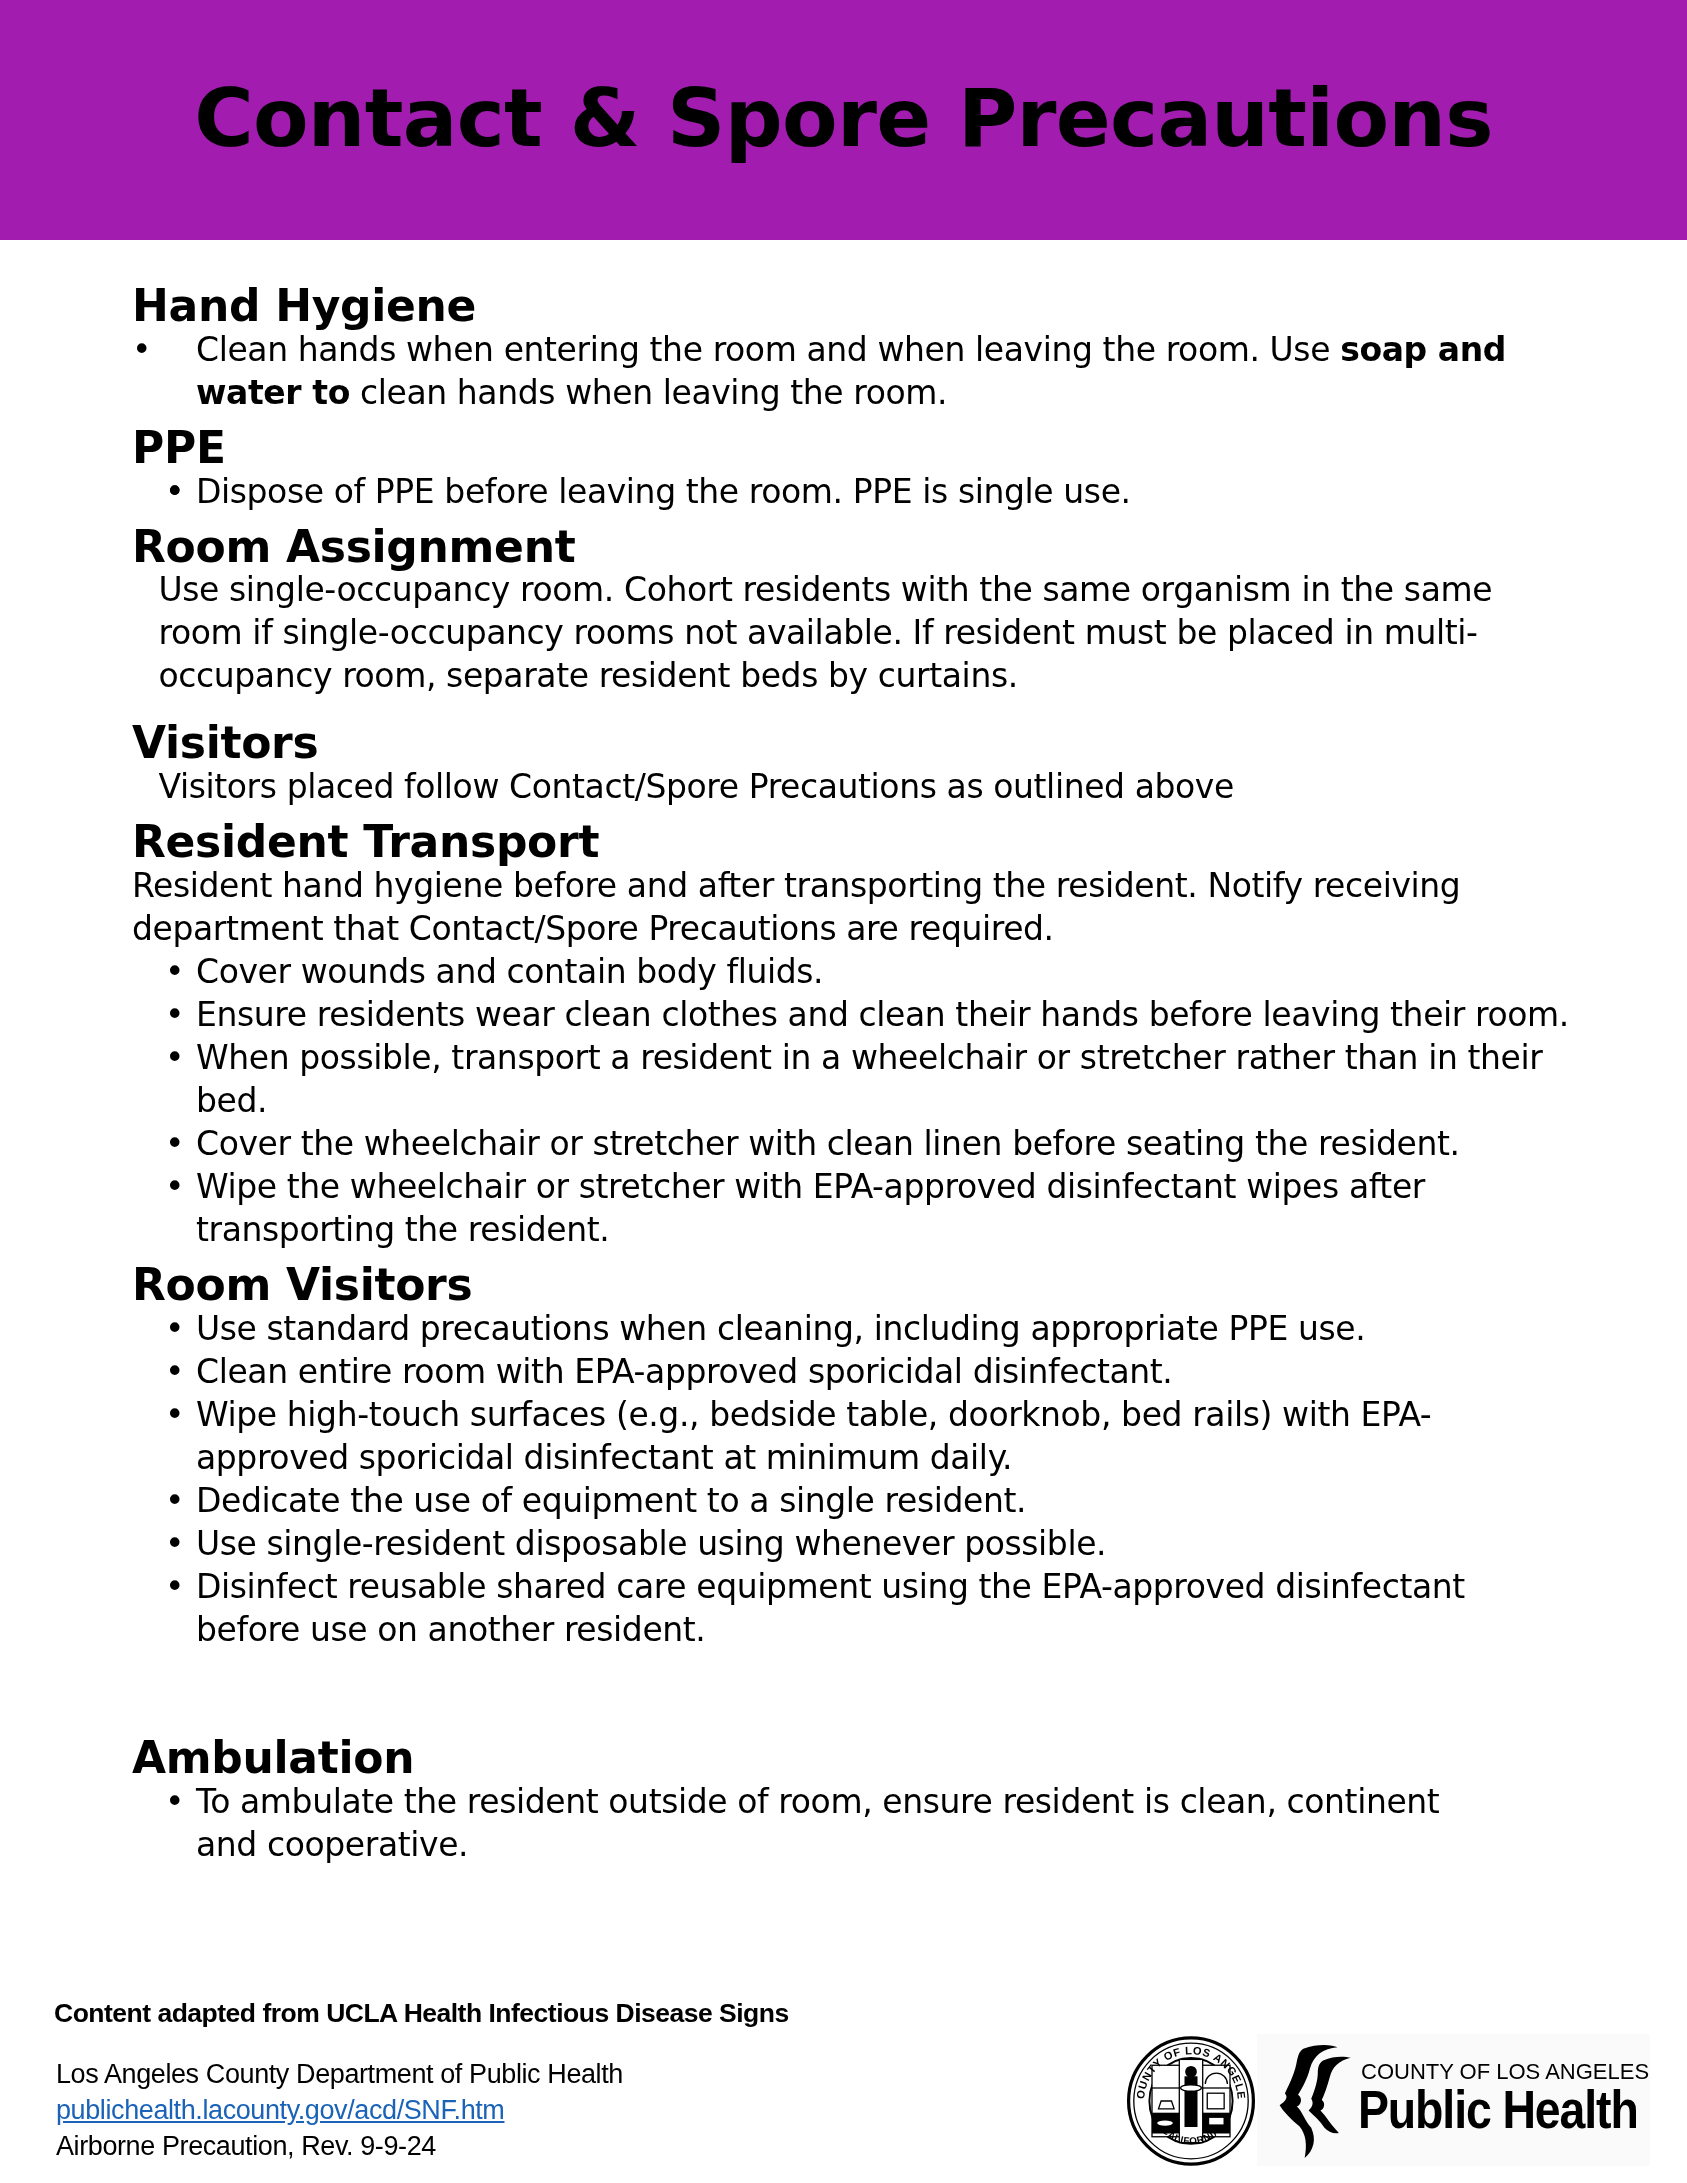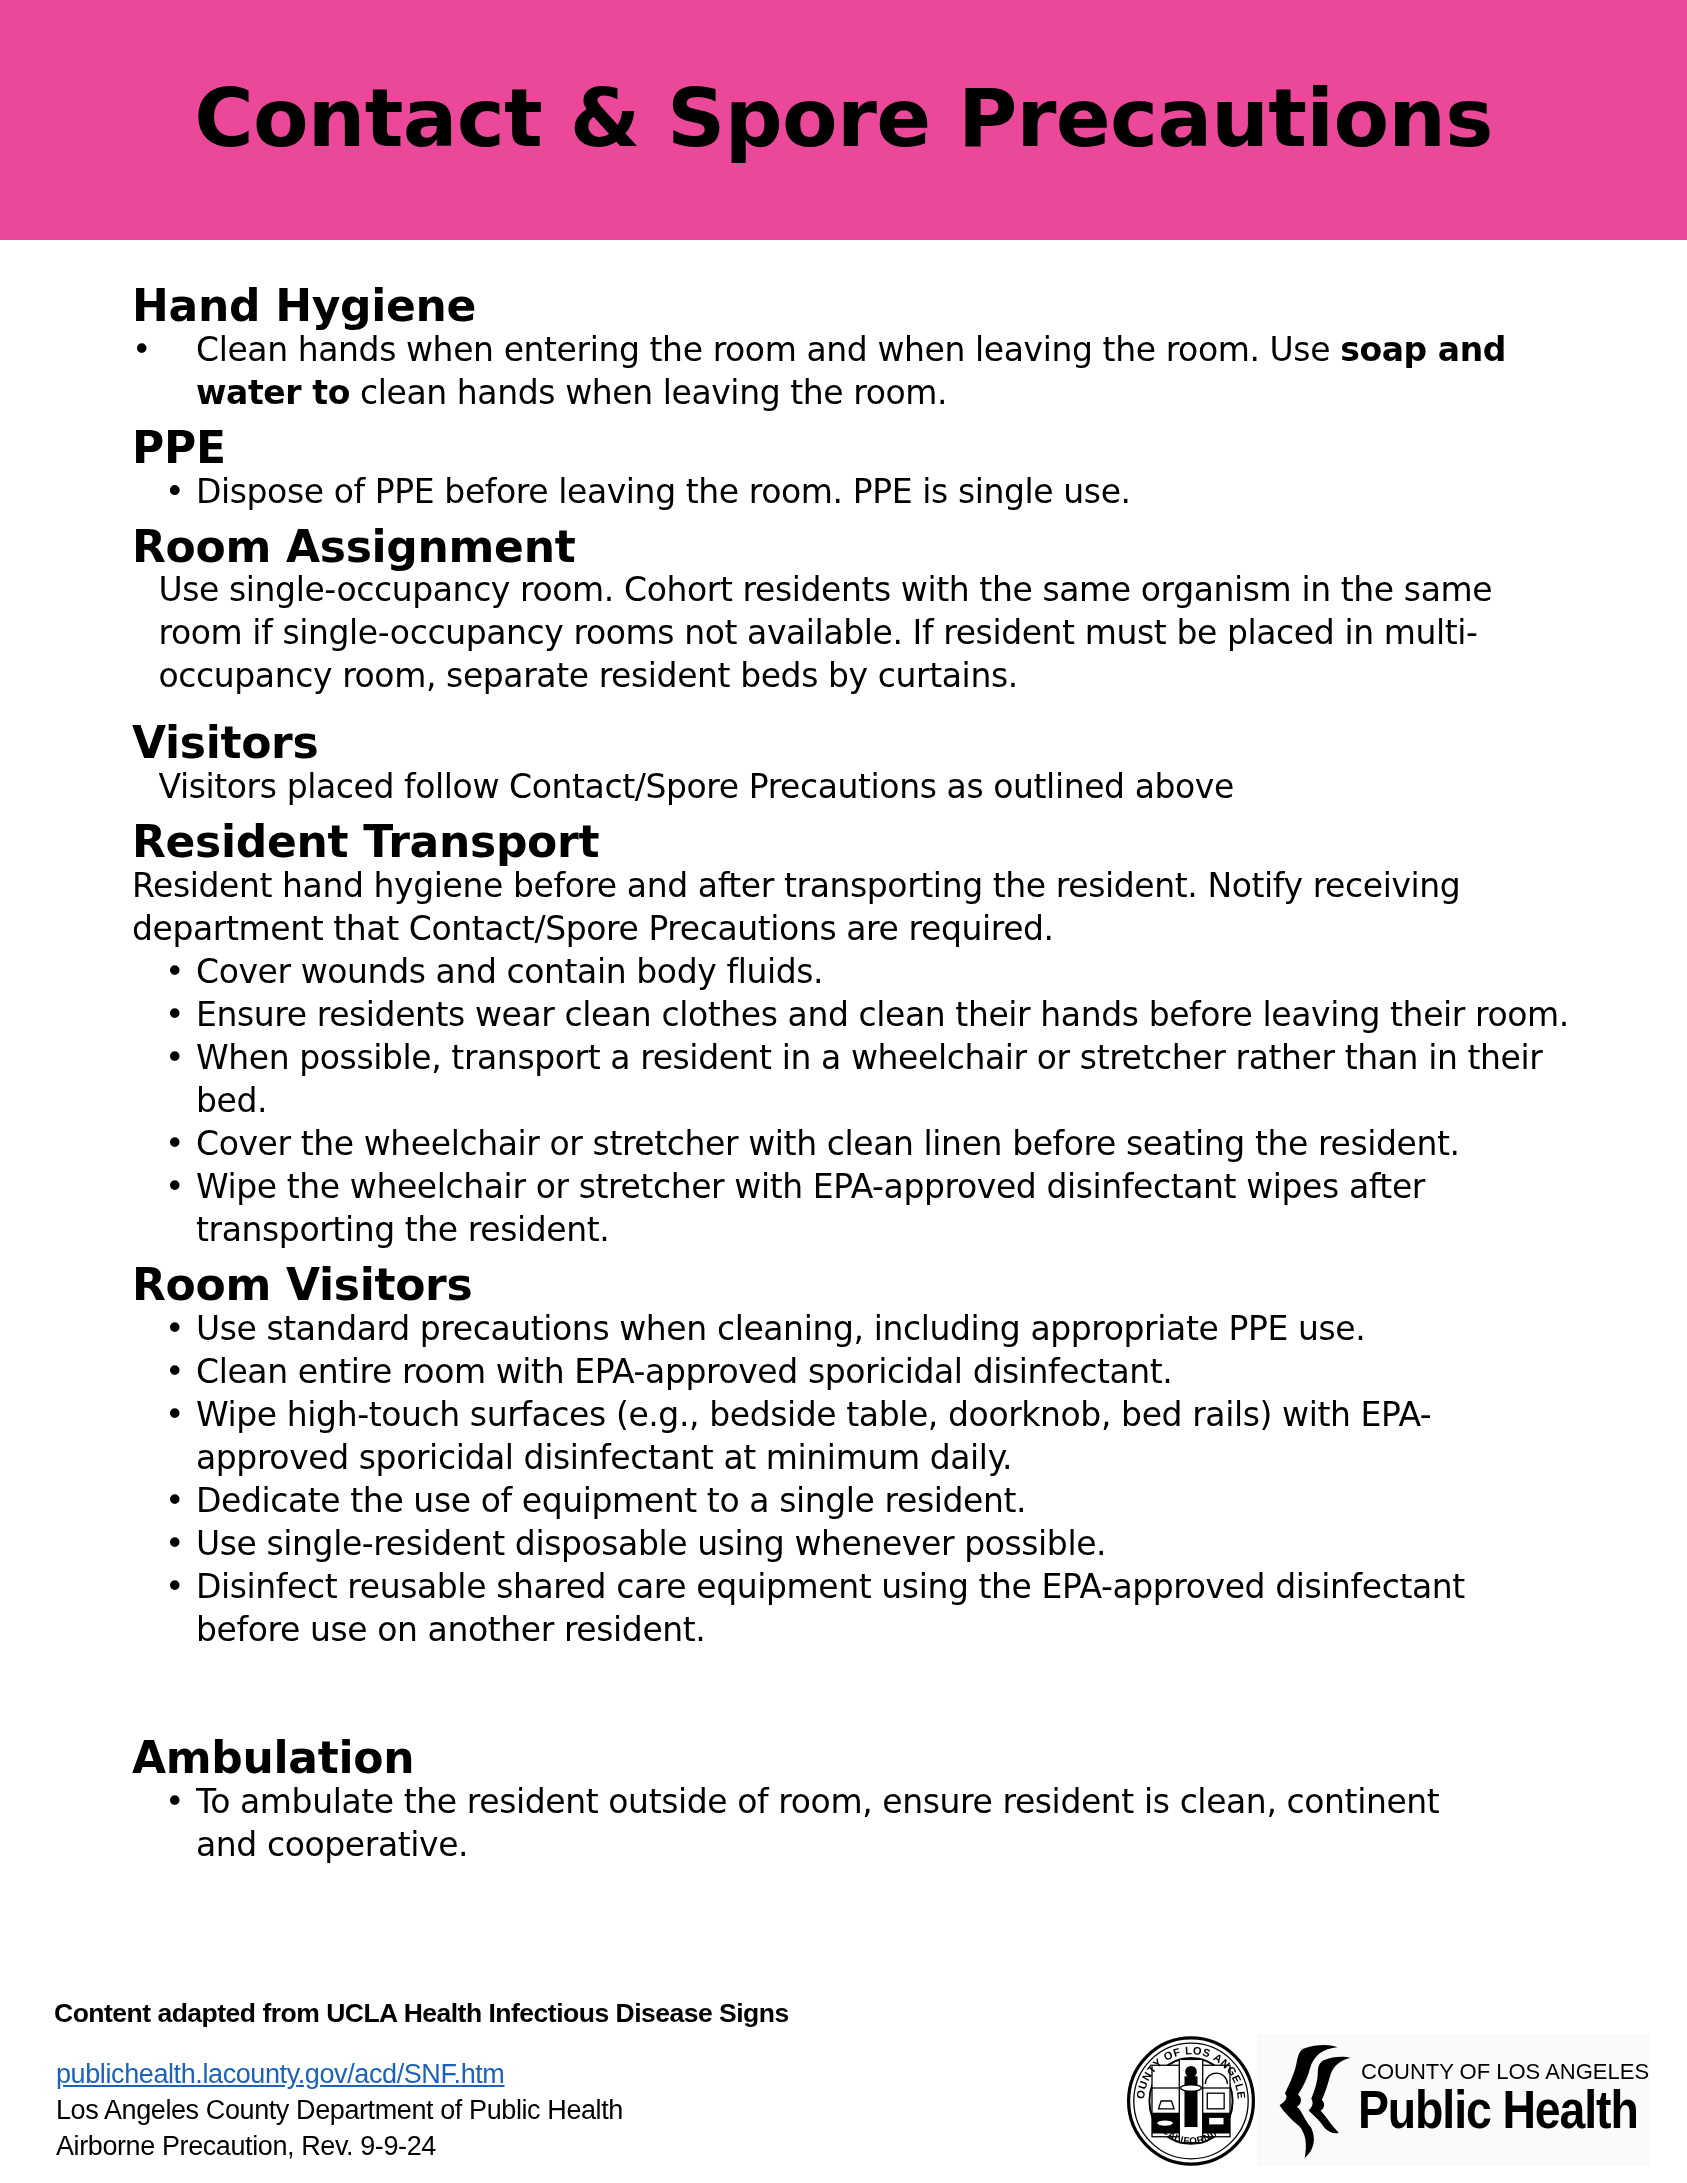--- a/index.html
+++ b/index.html
@@ -3,21 +3,21 @@
 <meta charset="utf-8">
 <style>
   html, body { margin:0; padding:0; }
   body {
     width:1687px; height:2183px; position:relative; overflow:hidden;
     background:#ffffff; color:#000;
     font-family:"DejaVu Sans", "Liberation Sans", sans-serif;
   }
   .header {
     position:absolute; left:0; top:0; width:1687px; height:240px;
-    background:#ec4899;
+    background:#a21caf;
     display:flex; align-items:center; justify-content:center;
   }
   .title {
     font-family:"DejaVu Sans", sans-serif; font-weight:bold;
     font-size:81px; letter-spacing:-0.7px; line-height:1;
     margin-top:-2.6px;
   }
   .content {
     position:absolute; left:132px; top:284px; width:1442px;
   }
@@ -138,22 +138,22 @@
     <div class="h">Ambulation</div>
     <ul>
       <li style="width:1297px;"><span class="dot">•</span><span>To ambulate the resident outside of room, ensure resident is clean, continent and cooperative.</span></li>
     </ul>
   </div>
 </div>
 
 <div class="footer-note">Content adapted from UCLA Health Infectious Disease Signs</div>
 
 <div class="footer-info">
+  <div>Los Angeles County Department of Public Health</div>
   <div><a href="#">publichealth.lacounty.gov/acd/SNF.htm</a></div>
-  <div>Los Angeles County Department of Public Health</div>
   <div>Airborne Precaution, Rev. 9-9-24</div>
 </div>
 
 <svg class="seal" viewBox="0 0 200 200">
   <defs>
     <path id="arcTop" d="M 28 100 A 72 72 0 0 1 172 100"></path>
     <path id="arcBot" d="M 40 120 A 62 62 0 0 0 160 120"></path>
   </defs>
   <ellipse cx="100" cy="100" rx="96" ry="97" fill="#fff" stroke="#000" stroke-width="5"></ellipse>
   <ellipse cx="100" cy="100" rx="88" ry="89" fill="none" stroke="#000" stroke-width="2"></ellipse>

